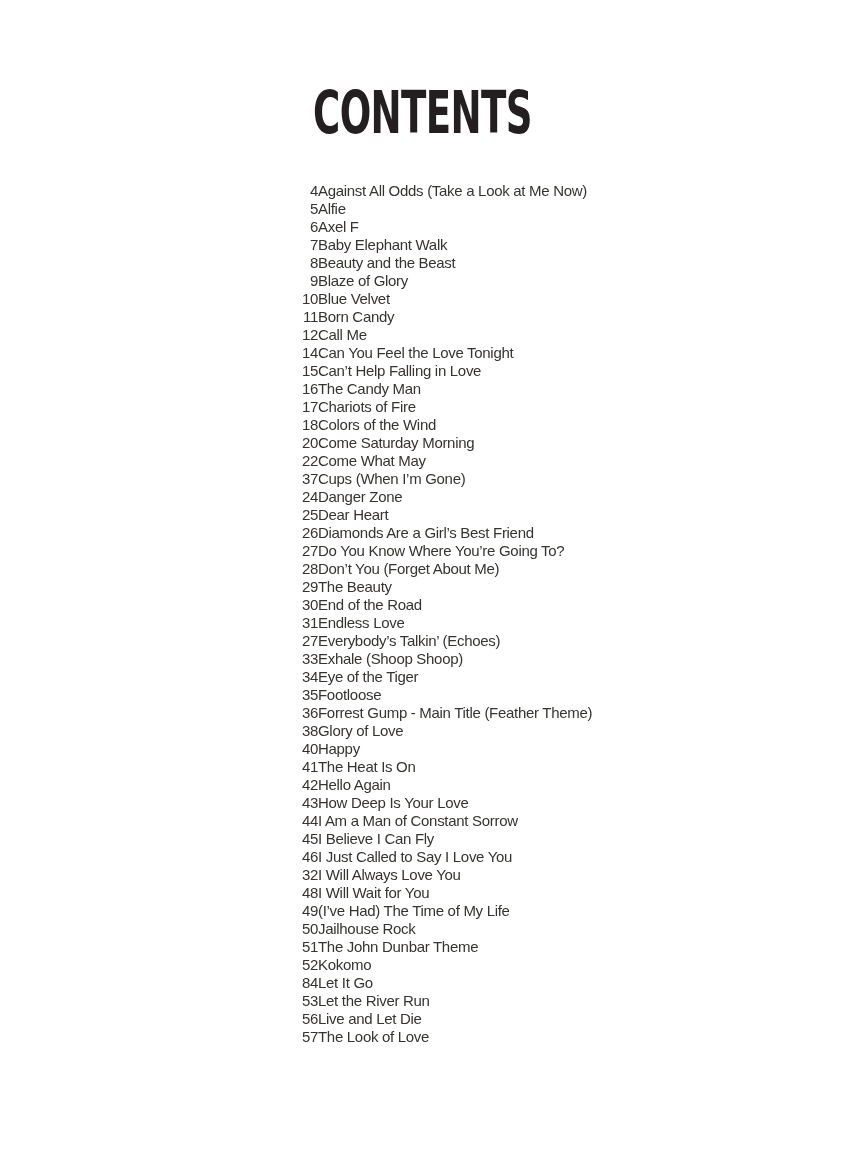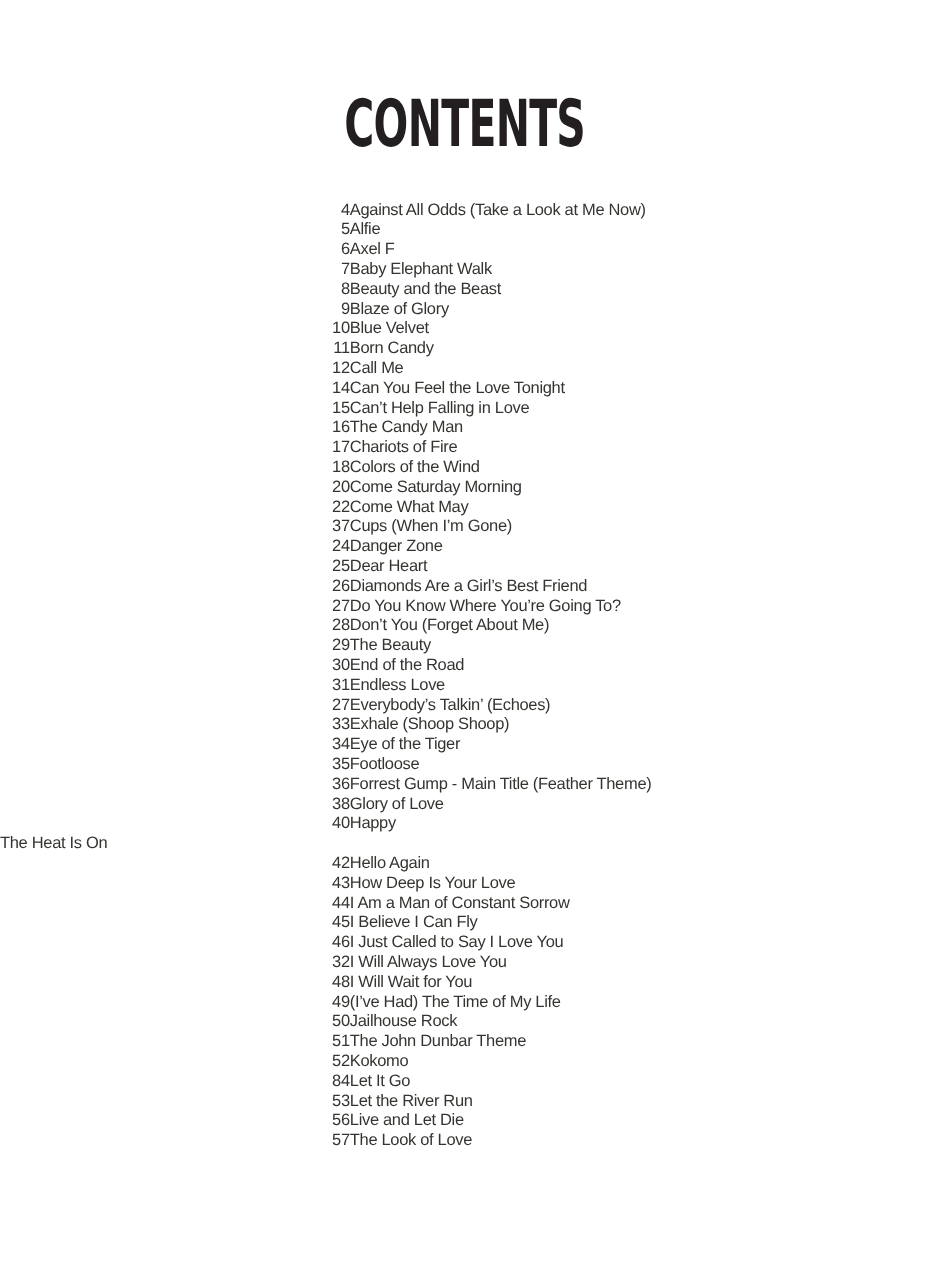--- a/index.html
+++ b/index.html
@@ -185,20 +185,21 @@
       </div>
       <div class="toc-row">
         <span class="toc-num">38</span>
         <span class="toc-title">Glory of Love</span>
       </div>
       <div class="toc-row">
         <span class="toc-num">40</span>
         <span class="toc-title">Happy</span>
       </div>
       <div class="toc-row">
+        <span class="toc-num">41</span>
         <span class="toc-title">The Heat Is On</span>
       </div>
       <div class="toc-row">
         <span class="toc-num">42</span>
         <span class="toc-title">Hello Again</span>
       </div>
       <div class="toc-row">
         <span class="toc-num">43</span>
         <span class="toc-title">How Deep Is Your Love</span>
       </div>

